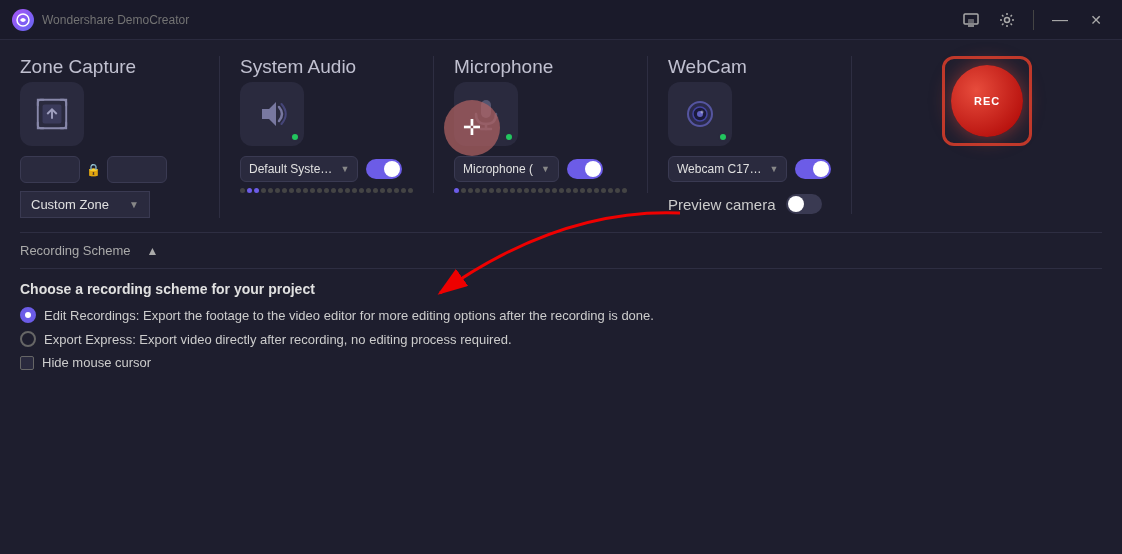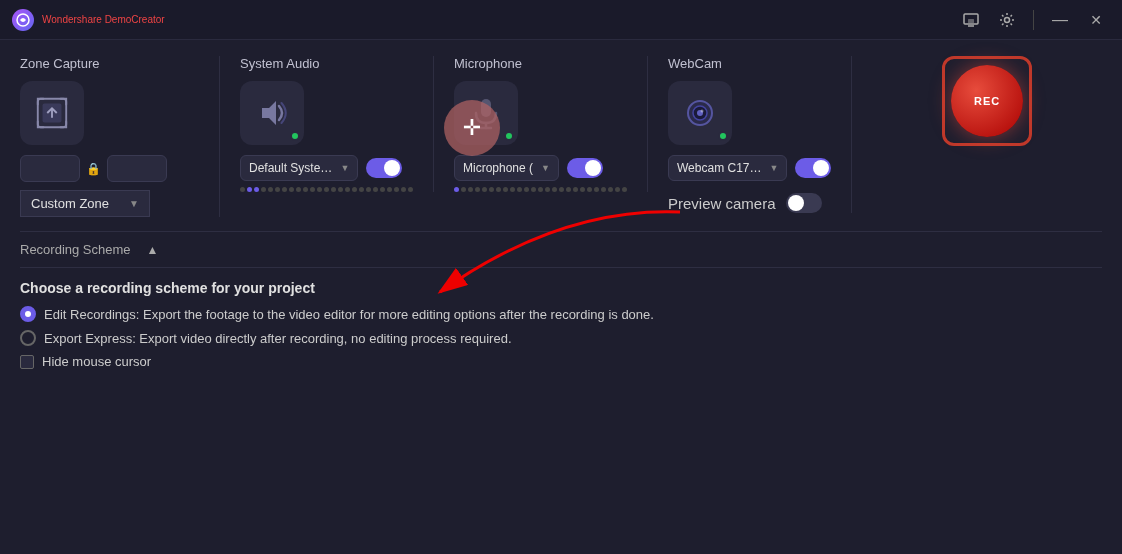--- a/index.html
+++ b/index.html
@@ -26,21 +26,21 @@
     .titlebar-logo {
       width: 22px; height: 22px;
       border-radius: 50%;
       background: linear-gradient(135deg, #a855f7, #6366f1);
       display: flex; align-items: center; justify-content: center;
       margin-right: 8px;
       font-weight: bold; font-size: 11px; color: white;
       flex-shrink: 0;
     }
     .titlebar-title {
-      font-size: 10px; color: #ef4444; flex: 1;
+      font-size: 12px; color: #737373; flex: 1;
     }
     .titlebar-controls {
       display: flex; align-items: center; gap: 8px;
     }
     .titlebar-icon {
       width: 28px; height: 28px;
       display: flex; align-items: center; justify-content: center;
       color: #aaa; cursor: pointer;
       border-radius: 4px;
       font-size: 14px;
@@ -69,23 +69,23 @@
       flex-direction: column;
       align-items: flex-start;
       padding: 0 20px 0 0;
       border-right: 1px solid #2e2e42;
       min-width: 180px;
     }
     .capture-section:last-child { border-right: none; }
     .capture-section:first-child { padding-left: 0; min-width: 200px; }
 
     .section-label {
-      font-size: 13px;
+      font-size: 19px;
       color: #c0c0d0;
-      margin-bottom: 10px;
+      margin-bottom: 4px;
       font-weight: 500;
     }
 
     .icon-box {
       width: 64px; height: 64px;
       background: #2a2a3e;
       border-radius: 12px;
       display: flex; align-items: center; justify-content: center;
       margin-bottom: 10px;
       position: relative;

